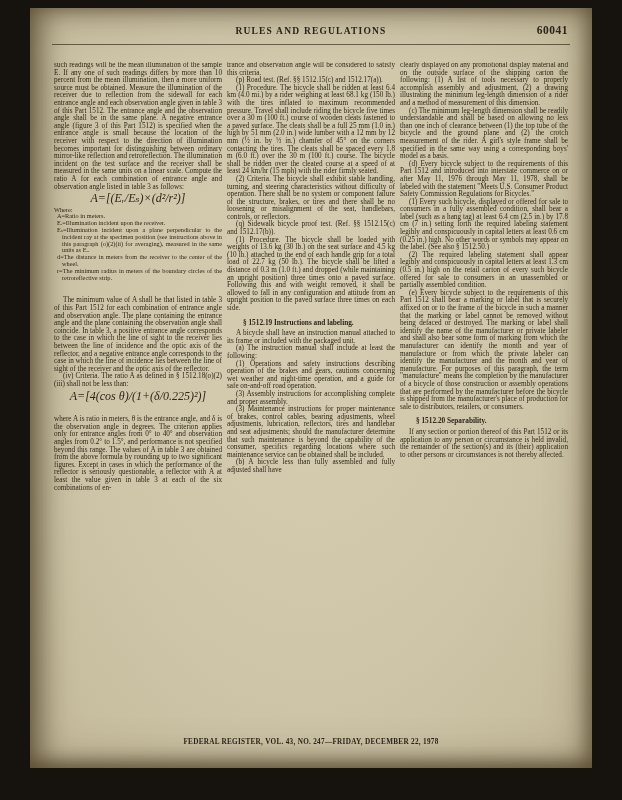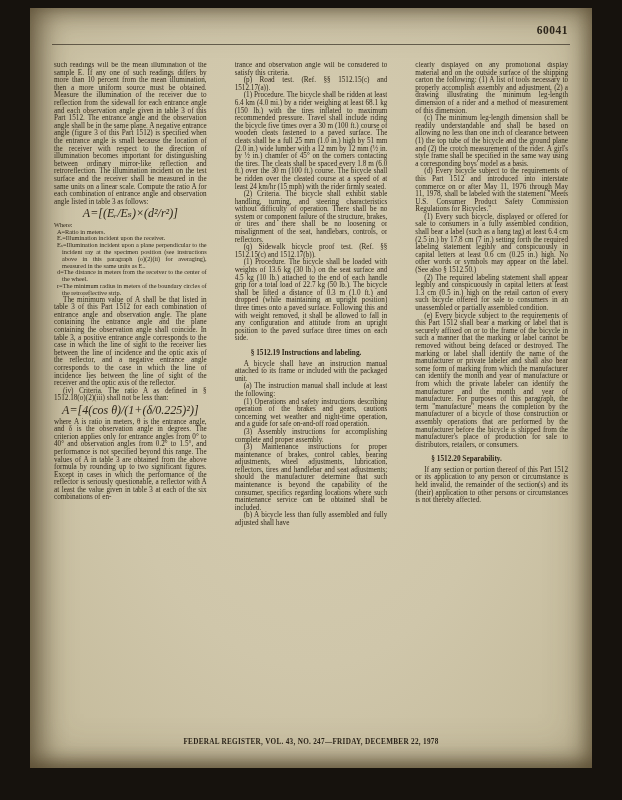--- a/index.html
+++ b/index.html
@@ -63,21 +63,21 @@
     height: 1px;
     background: rgba(43, 36, 26, 0.65);
   }
   .columns {
     position: absolute;
     top: 54px;
     left: 24px;
     right: 24px;
     height: 662px;
     display: flex;
-    gap: 28px;
+    gap: 5px;
   }
   .col {
     flex: 1 1 0;
     overflow: hidden;
     text-align: justify;
     font-size: 7.2px;
     line-height: 7.6px;
     color: #2e2619;
   }
   .blk { margin: 0; }
@@ -96,21 +96,21 @@
     text-indent: 0;
     margin-top: 2px;
   }
   .blk.def {
     font-size: 6.3px;
     line-height: 6.8px;
     padding-left: 8px;
     text-indent: -5px;
   }
   .blk.def + .blk.p,
-  .blk.formula + .blk.cont { margin-top: 0; }
+  .blk.formula + .blk.cont { margin-top: 16px; }
   .blk.heading {
     font-weight: bold;
     text-indent: 0;
     font-size: 7.3px;
     margin: 6px 0 4px 0;
     padding-left: 16px;
   }
   .page-footer {
     position: absolute;
     left: 0; right: 0;
@@ -121,20 +121,21 @@
     letter-spacing: 0.3px;
     color: #2b241a;
   }
 </style>
 </head>
 <body style="background: rgb(22, 18, 13);">
 
 <div class="scan-bg">
   <div class="paper">
     <div class="page-header">
+      <div class="header-title">RULES AND REGULATIONS</div>
       <div class="header-page-number">60041</div>
     </div>
     <div class="header-rule"></div>
     <div class="columns">
         <div class="col">
           <div class="blk cont">such readings will be the mean illumination of the sample E. If any one of such readings differs by more than 10 percent from the mean illumination, then a more uniform source must be obtained. Measure the illumination of the receiver due to reflection from the sidewall for each entrance angle and each observation angle given in table 3 of this Part 1512. The entrance angle and the observation angle shall be in the same plane. A negative entrance angle (figure 3 of this Part 1512) is specified when the entrance angle is small because the location of the receiver with respect to the direction of illumination becomes important for distinguishing between ordinary mirror-like reflection and retroreflection. The illumination incident on the test surface and the receiver shall be measured in the same units on a linear scale. Compute the ratio A for each combination of entrance angle and observation angle listed in table 3 as follows:</div>
           <div class="blk formula">A=[(Eᵣ/Eₛ)×(d²/r²)]</div>
           <div class="blk where">Where:</div>
           <div class="blk def">A=Ratio in meters.</div>
           <div class="blk def">Eᵣ=Illumination incident upon the receiver.</div>

